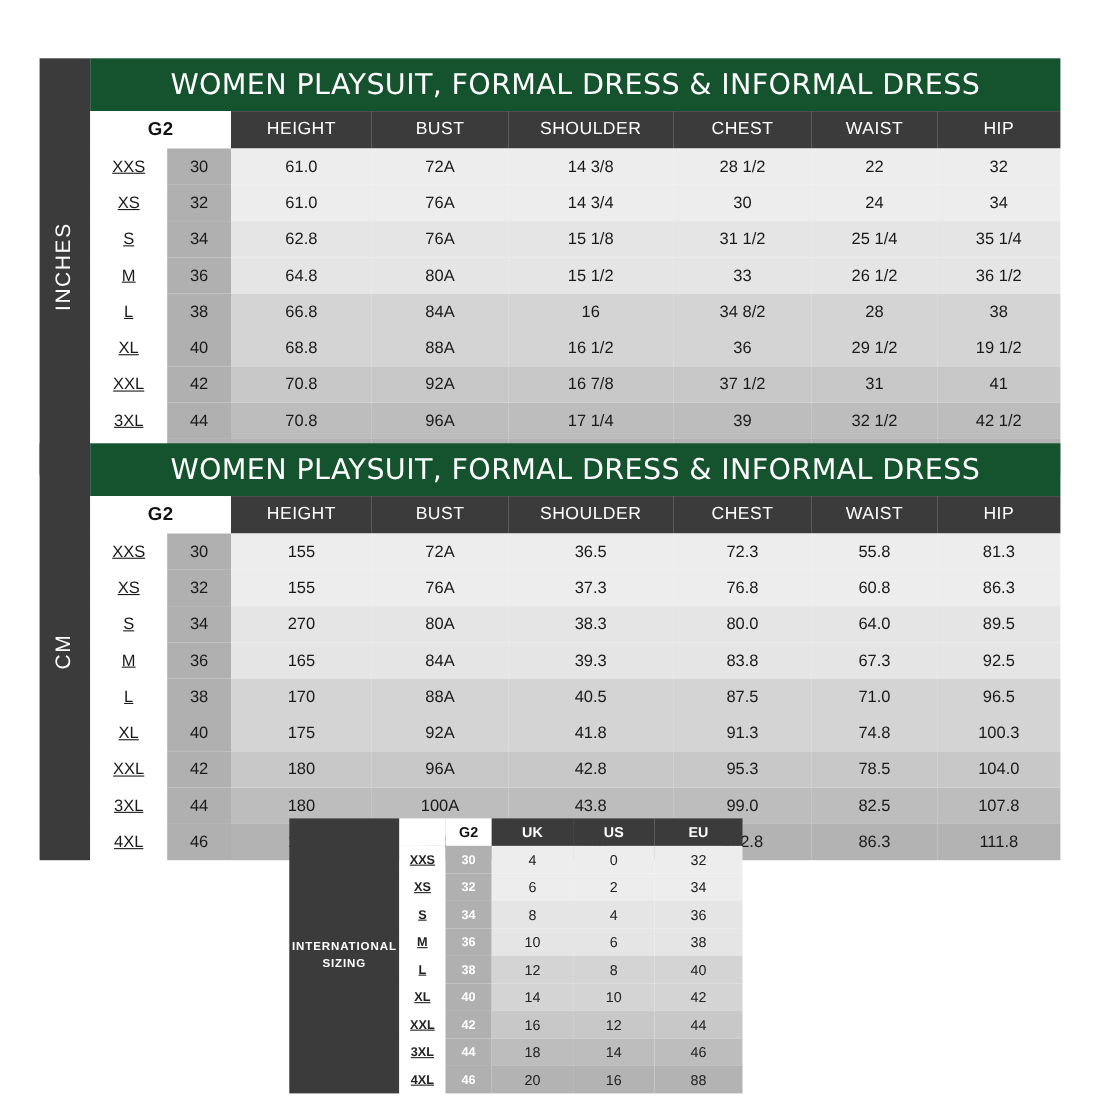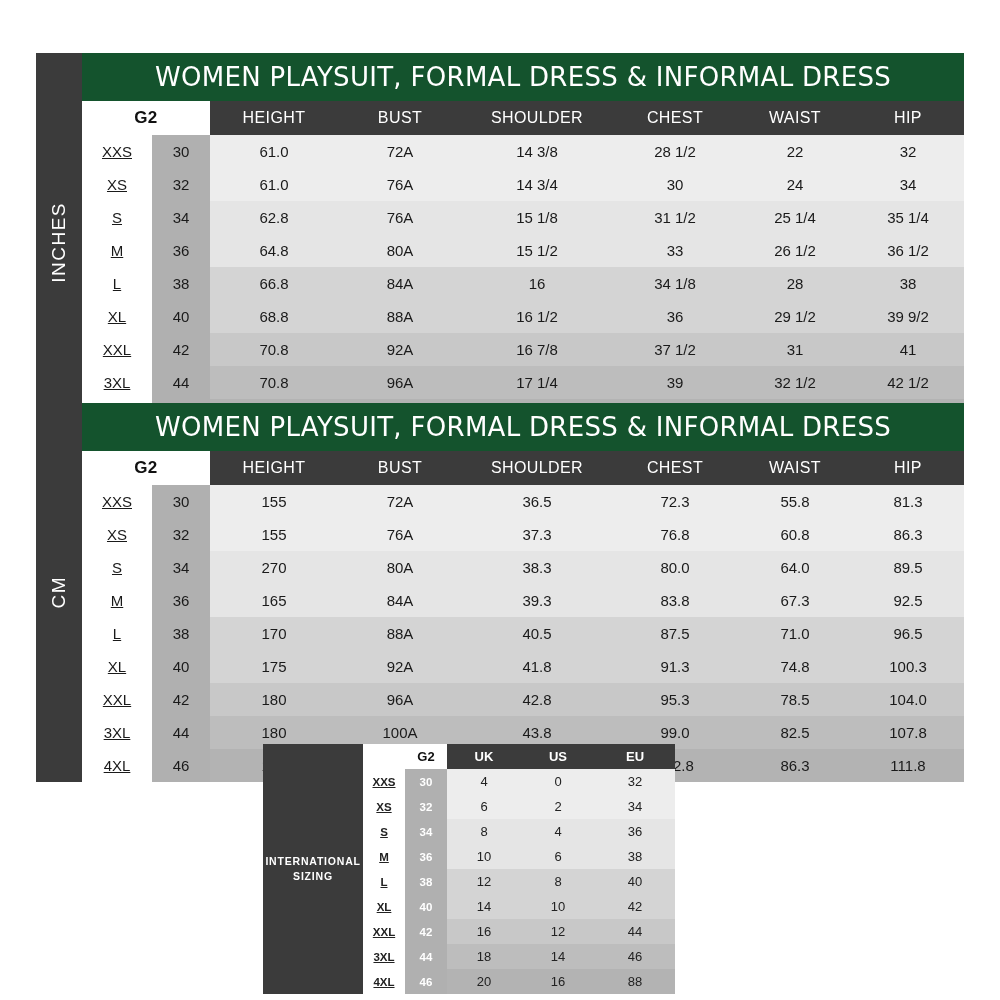--- a/index.html
+++ b/index.html
@@ -214,33 +214,33 @@
             <td class="band-b">33</td>
             <td class="band-b">26 1/2</td>
             <td class="band-b">36 1/2</td>
           </tr>
           <tr class="data-row">
             <td class="c-size">L</td>
             <td class="c-num">38</td>
             <td class="band-c">66.8</td>
             <td class="band-c">84A</td>
             <td class="band-c">16</td>
-            <td class="band-c">34 1/8</td>
+            <td class="band-c">34 8/2</td>
             <td class="band-c">28</td>
             <td class="band-c">38</td>
           </tr>
           <tr class="data-row">
             <td class="c-size">XL</td>
             <td class="c-num">40</td>
             <td class="band-c">68.8</td>
             <td class="band-c">88A</td>
             <td class="band-c">16 1/2</td>
             <td class="band-c">36</td>
             <td class="band-c">29 1/2</td>
-            <td class="band-c">39 9/2</td>
+            <td class="band-c">19 1/2</td>
           </tr>
           <tr class="data-row">
             <td class="c-size">XXL</td>
             <td class="c-num">42</td>
             <td class="band-d">70.8</td>
             <td class="band-d">92A</td>
             <td class="band-d">16 7/8</td>
             <td class="band-d">37 1/2</td>
             <td class="band-d">31</td>
             <td class="band-d">41</td>

